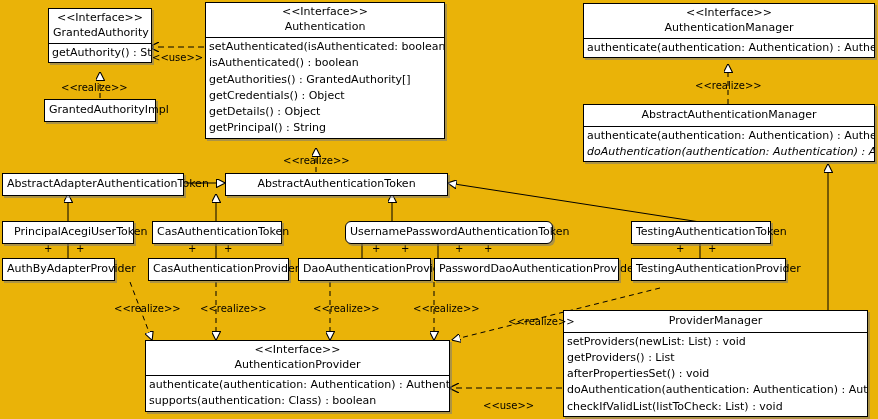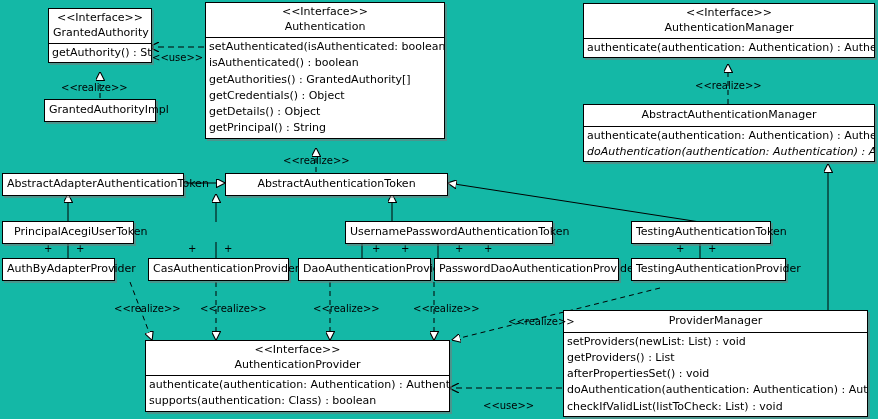--- a/index.html
+++ b/index.html
@@ -8,21 +8,21 @@
     background: #ececec;
   }
   body {
     width: 878px; height: 419px;
     font-family: "DejaVu Sans", sans-serif;
     overflow: hidden;
   }
   #canvas {
     position: relative;
     width: 878px; height: 419px;
-    background: #14b8a6;
+    background: #eab308;
   }
   svg.links {
     position: absolute; left: 0; top: 0;
     width: 878px; height: 419px;
     pointer-events: none;
   }
   .cls {
     position: absolute;
     background: #ffffff;
     border: 1px solid #000000;
@@ -204,22 +204,27 @@
       <span class="nm ital">AbstractAuthenticationToken</span>
     </div>
   </div>
 
   <div class="cls" style="left:2px; top:221px; width:132px;">
     <div class="hdr" style="padding:3px 11px;">
       <span class="nm">PrincipalAcegiUserToken</span>
     </div>
   </div>
 
-
-  <div class="cls" style="left:345px; top:221px; width:208px;">
+  <div class="cls" style="left:152px; top:221px; width:130px;">
+    <div class="hdr" style="padding:3px 4px;">
+      <span class="nm">CasAuthenticationToken</span>
+    </div>
+  </div>
+
+  <div class="cls" style="left:345px; top:221px; width:208px;border-radius:6px;">
     <div class="hdr" style="padding:3px 4px;">
       <span class="nm">UsernamePasswordAuthenticationToken</span>
     </div>
   </div>
 
   <div class="cls" style="left:631px; top:221px; width:140px;">
     <div class="hdr" style="padding:3px 4px;">
       <span class="nm">TestingAuthenticationToken</span>
     </div>
   </div>

